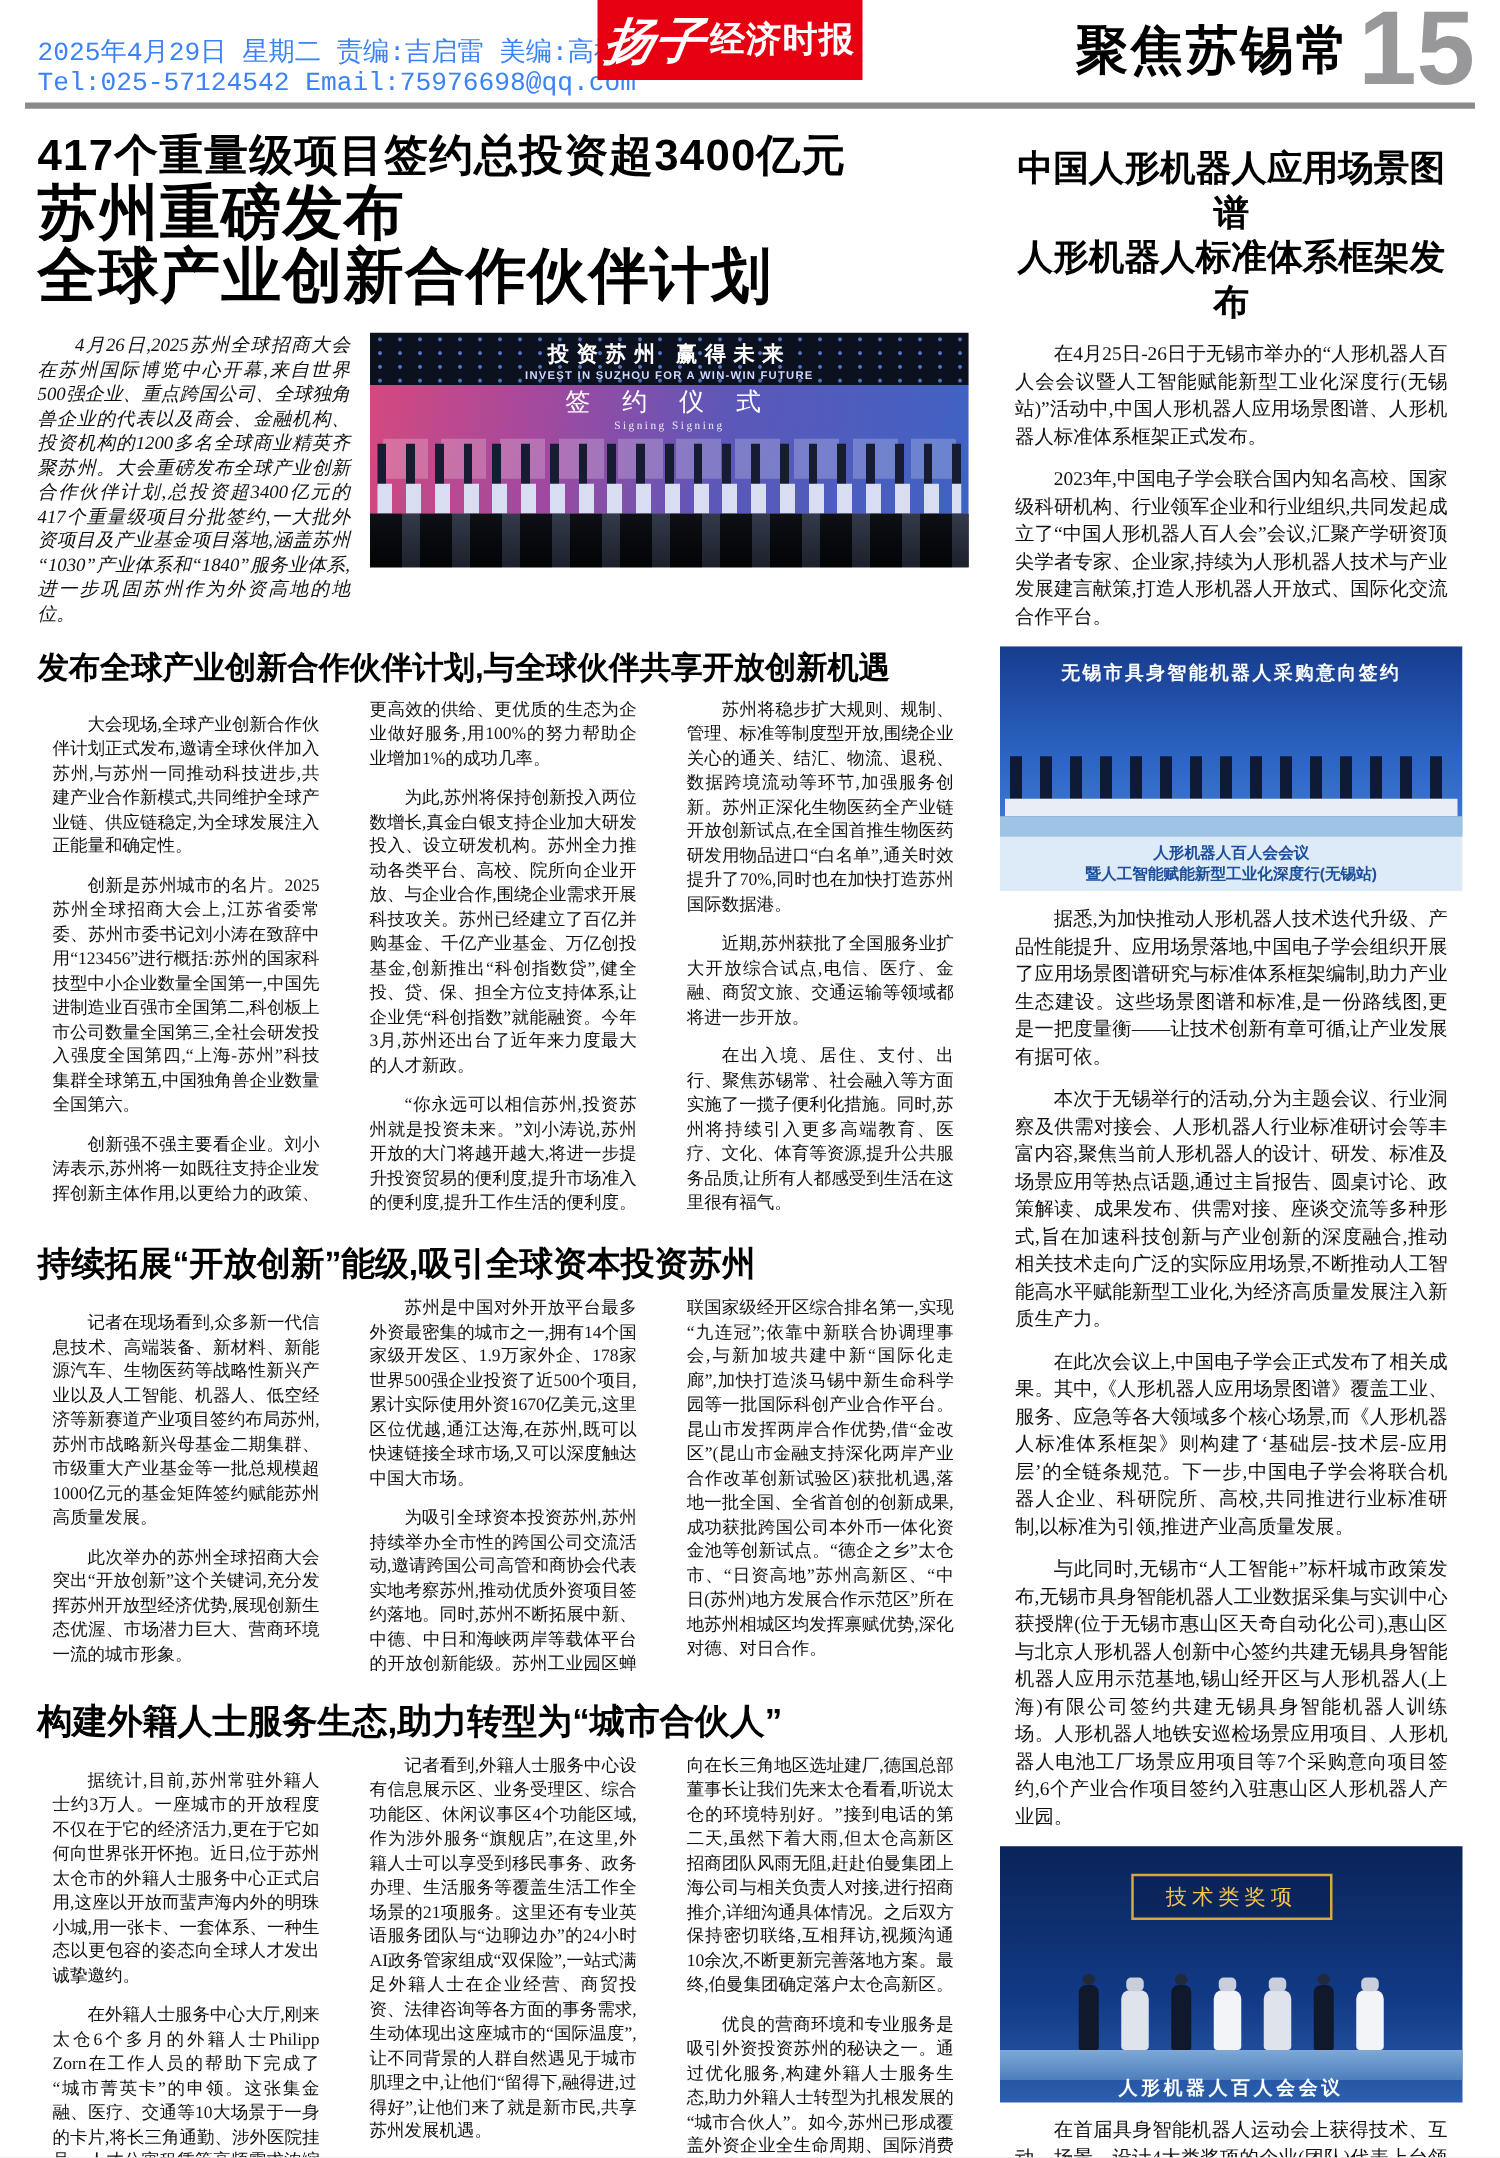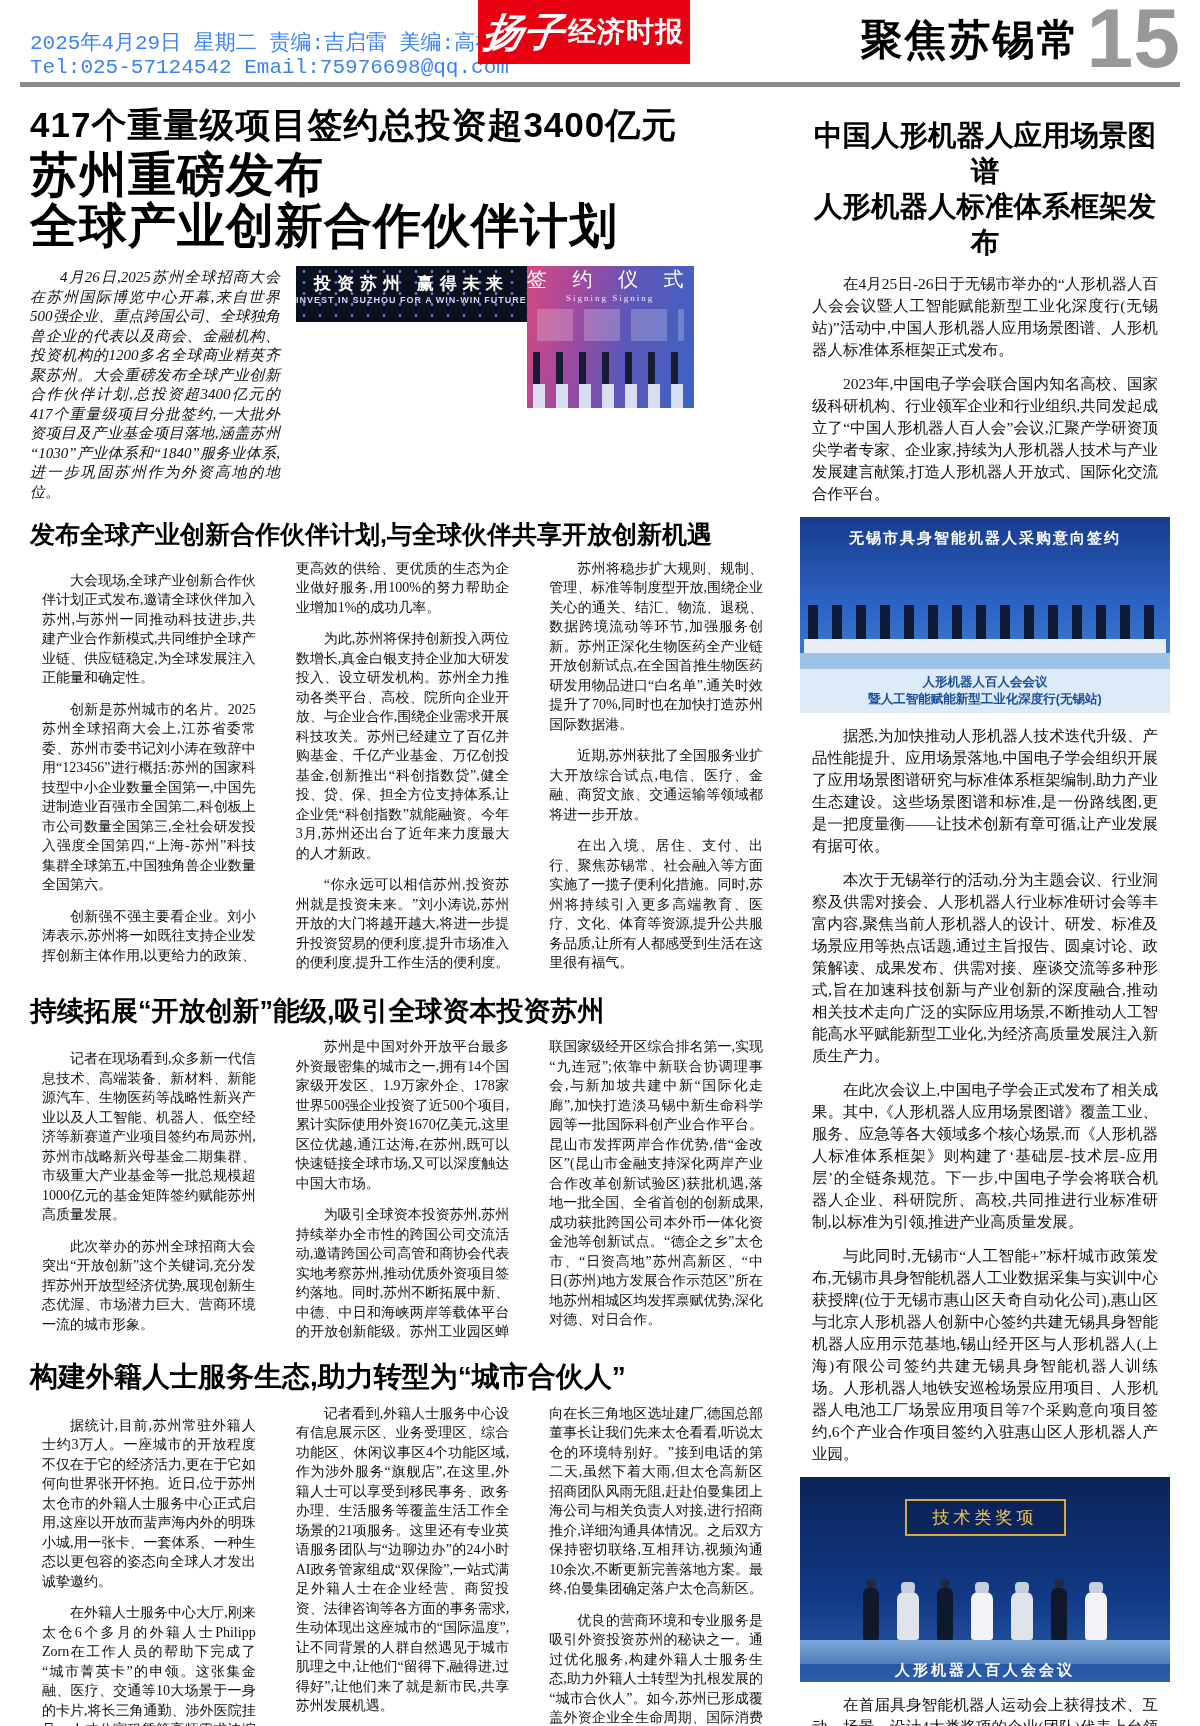--- a/index.html
+++ b/index.html
@@ -15,25 +15,25 @@
   .focus-wrap{position:absolute;right:20px;top:6px;display:flex;align-items:flex-end;}
   .focus-title{font-family:"Liberation Sans",sans-serif;font-weight:900;font-size:42px;letter-spacing:2px;color:#000;line-height:60px;}
   .page-num{font-family:"Liberation Sans",sans-serif;font-weight:700;font-size:84px;color:#98989a;line-height:64px;margin-left:6px;}
   .head-rule{position:absolute;top:82px;left:20px;right:20px;height:5px;background:#8a8a8a;}
   
   .content{position:absolute;top:100px;left:30px;width:1140px;display:flex;gap:25px;}
   .col-left{width:745px;}
   .col-right{width:370px;}
   
   .kicker{font-family:"Liberation Sans",sans-serif;font-weight:900;font-size:35px;line-height:1.1;margin:6px 0 4px;color:#000;letter-spacing:1px;}
-  .headline{font-family:Liberation Sans, sans-serif;font-weight:900;font-size:48px;line-height:1.08;margin:0 0 14px;color:#000;letter-spacing:1px;}
+  .headline{font-family:Liberation Mono, monospace;font-weight:900;font-size:48px;line-height:1.08;margin:0 0 14px;color:#000;letter-spacing:1px;}
   .lead-row{display:flex;gap:16px;}
   .lead-intro{width:250px;font-size:15px;line-height:19.5px;font-style:italic;text-align:justify;text-indent:2em;margin:2px 0 0;}
   
-  .main-photo{flex:1;height:188px;display:flex;flex-direction:row;overflow:hidden;}
+  .main-photo{flex:1;height:188px;display:flex;flex-direction:column;overflow:hidden;}
   .mp-top{height:50px;background:#0c1120 radial-gradient(circle,rgba(110,150,255,.75) 1.2px,transparent 1.8px);background-size:16px 11px;
           text-align:center;color:#fff;padding-top:6px;}
   .mp-cn{font-family:"Liberation Sans",sans-serif;font-weight:900;font-size:17px;letter-spacing:6px;}
   .mp-en{font-family:"Liberation Sans",sans-serif;font-weight:700;font-size:9px;letter-spacing:1px;color:#cfd8ff;}
   .mp-stage{height:142px;background:linear-gradient(100deg,#d4497e 0%,#a4499e 28%,#5d57b8 58%,#3e63c4 100%);
             text-align:center;color:#fff;position:relative;}
   .mp-sign-cn{font-family:"Liberation Sans",sans-serif;font-weight:400;font-size:20px;letter-spacing:10px;padding-top:0;}
   .mp-sign-en{font-size:9px;letter-spacing:2px;color:#e8ecff;}
   .mp-panels{height:32px;margin:6px 10px 0;background:repeating-linear-gradient(90deg,rgba(255,255,255,.22) 0 36px,transparent 36px 47px);border-radius:2px;}
   .mp-people{position:absolute;bottom:22px;left:6px;right:6px;height:34px;

